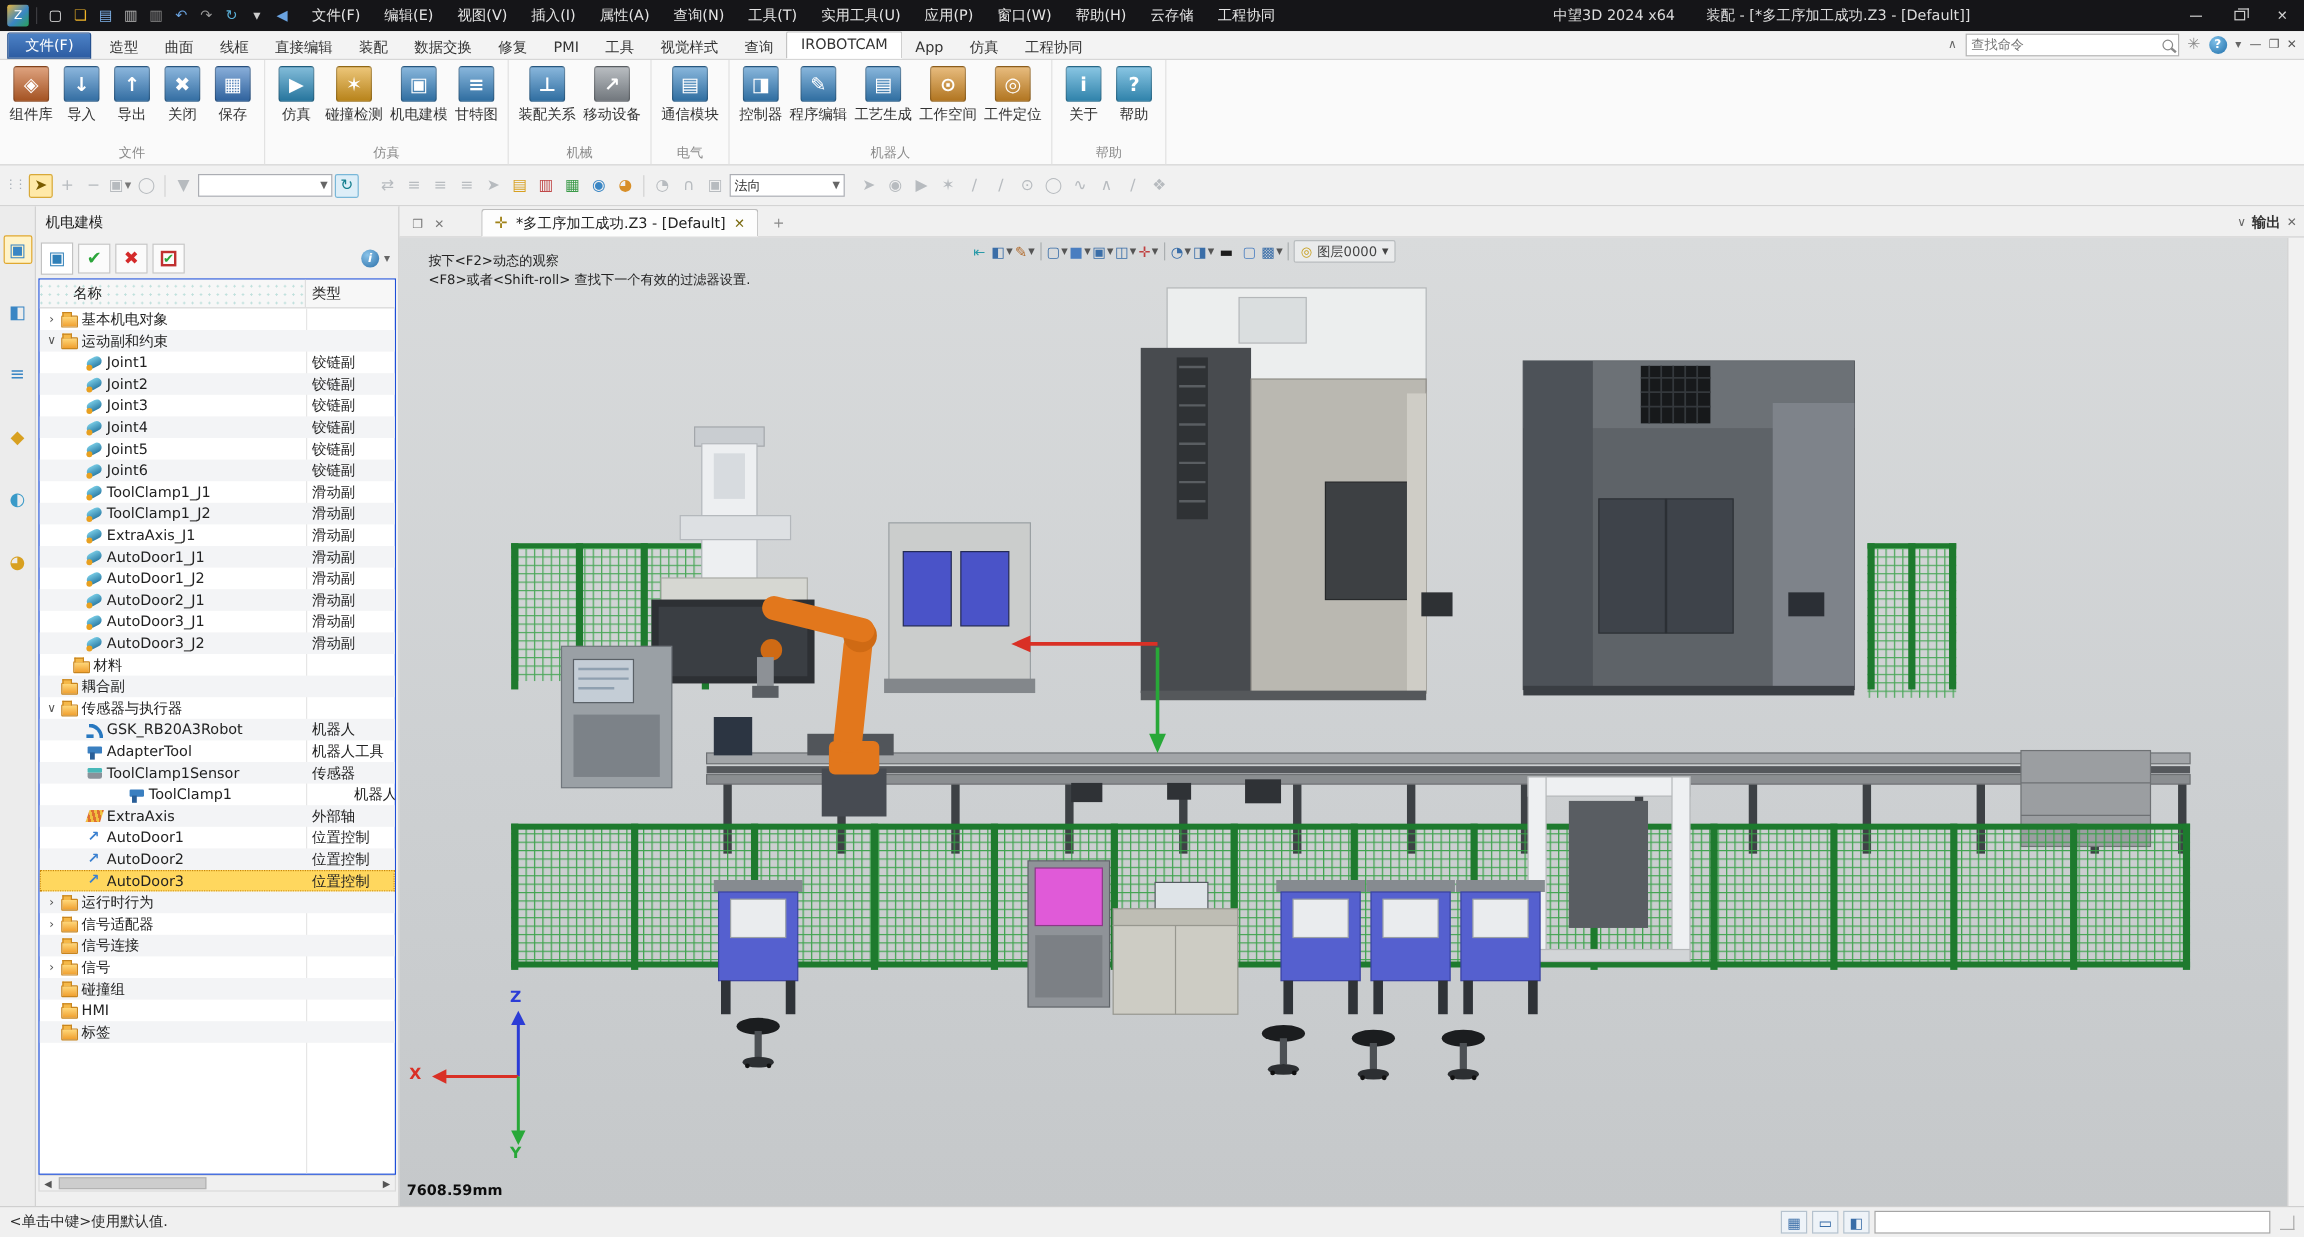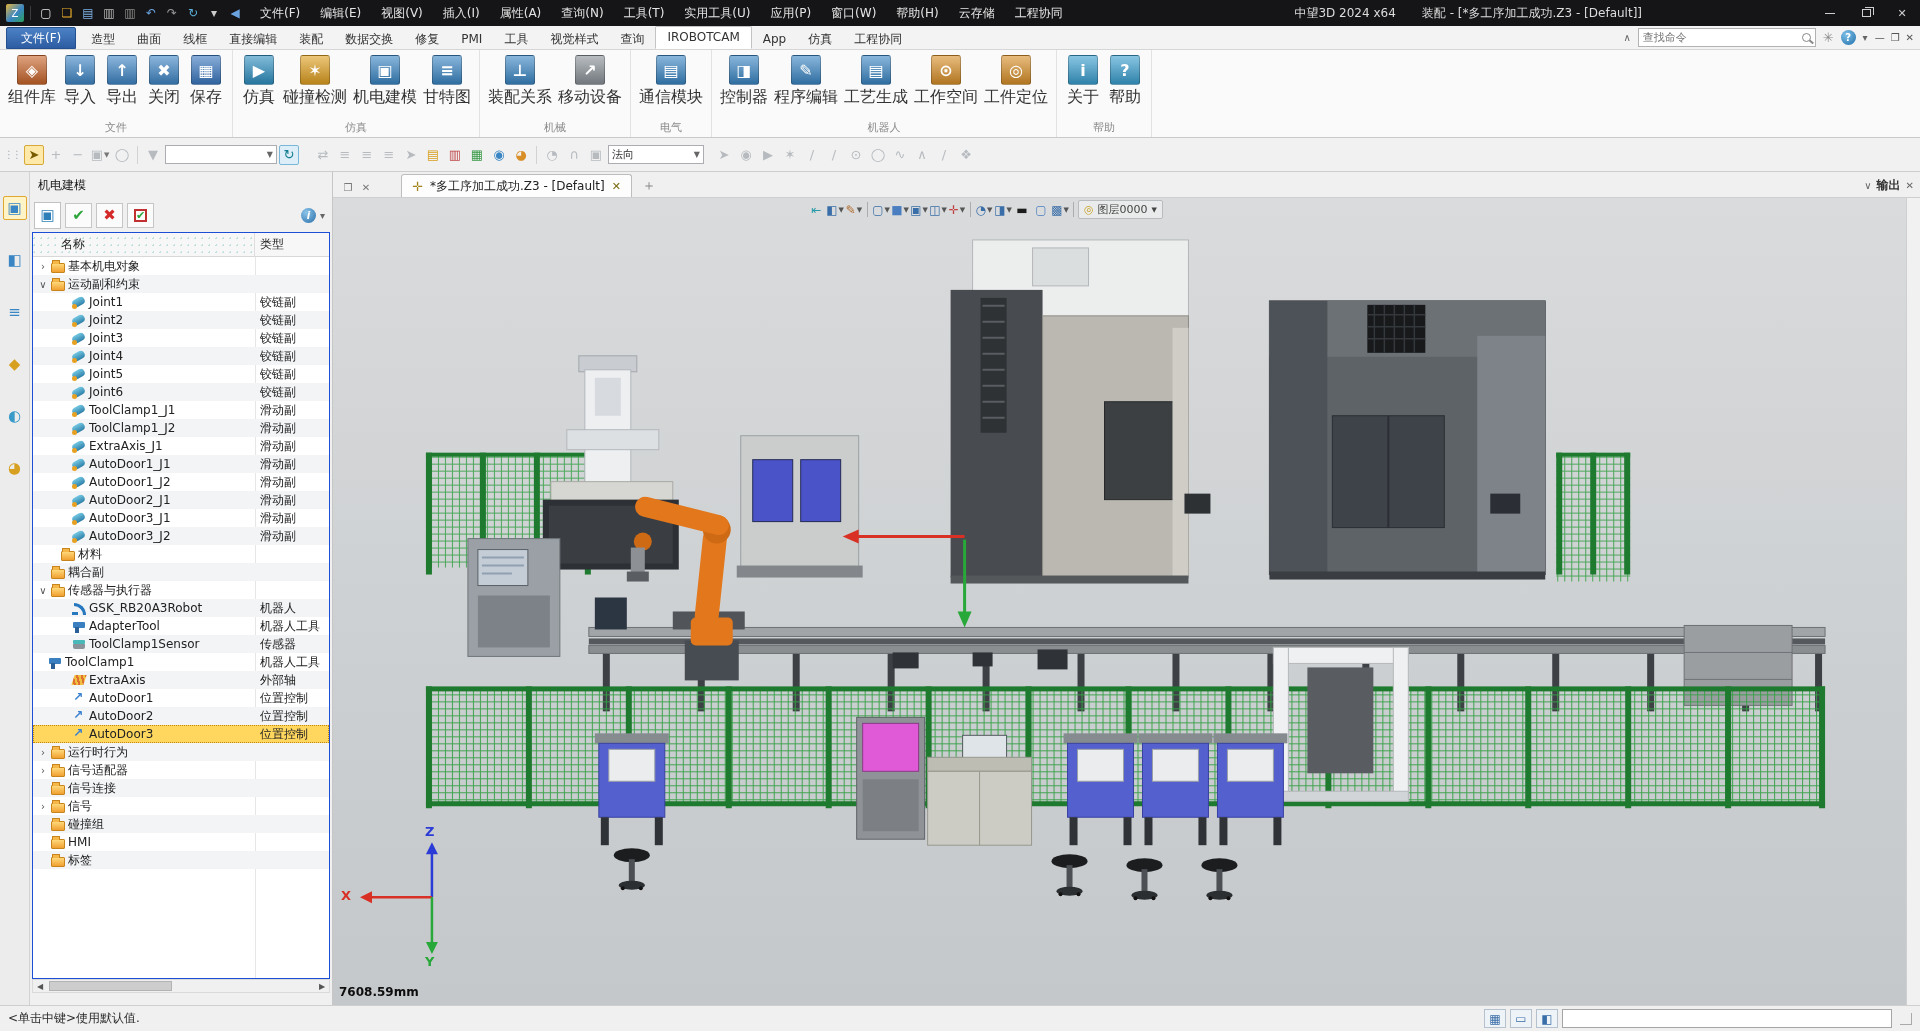--- a/index.html
+++ b/index.html
@@ -33,21 +33,21 @@
 .mag::after{content:"";position:absolute;width:5px;height:1.5px;background:#888;right:-4px;bottom:-1px;transform:rotate(40deg)}
 .gearico{color:#8a8a8a;font-size:13px}
 .helpico{width:15px;height:15px;border-radius:50%;background:radial-gradient(circle at 35% 30%,#7fc0e8,#1f6faa);color:#fff;font-size:10px;font-weight:bold;display:flex;align-items:center;justify-content:center}
 .mini{color:#555;font-size:10px;display:flex;gap:6px;align-items:center}
 
 .ribbon{height:88px;background:#fafafa;border-bottom:1px solid #c9c9c9;display:flex;align-items:stretch}
 .rgroup{display:flex;flex-direction:column;border-right:1px solid #e2e2e2;padding:0 5px}
 .rbtns{display:flex;flex:1;align-items:flex-start;padding-top:3px}
 .rbtn{min-width:42px;display:flex;flex-direction:column;align-items:center;gap:2px;padding:2px 3px;border-radius:2px}
 .ricon{width:30px;height:30px;border-radius:3px;display:flex;align-items:center;justify-content:center;font-size:16px;font-weight:bold;color:#fff;background-image:linear-gradient(rgba(255,255,255,.40),rgba(0,0,0,.18));border:1px solid rgba(0,0,0,.22)}
-.rlabel{font-size:16px;color:#333;white-space:nowrap}
+.rlabel{font-size:12px;color:#333;white-space:nowrap}
 .rgrouplabel{font-size:11px;color:#8b8b8b;text-align:center;height:16px;line-height:14px}
 
 .toolbar2{height:34px;background:#f1f1f1;border-bottom:1px solid #cdcdcd;display:flex;align-items:center;padding:0 4px;gap:2px}
 .t2grip{color:#a8b0b8;font-size:10px;letter-spacing:-2px;margin-right:2px}
 .t2i{min-width:20px;height:20px;display:flex;align-items:center;justify-content:center;font-size:13px;color:#46637e;border-radius:2px;position:relative}
 .t2i .dd{font-size:7px;color:#777;margin-left:1px}
 .t2i.dis{color:#b7bbbf}
 .t2i.act{background:#ffe9a8;border:1px solid #d8a938;color:#7a5c00}
 .t2i.hl{border:1px solid #79b7d8;background:#ddeef8;color:#157f8f}
 .t2sep{width:1px;height:18px;background:#d2d2d2;margin:0 3px}
@@ -526,21 +526,21 @@
             <span class="tico tool"></span>
             <span class="tname">AdapterTool</span>
             <span class="ttype">机器人工具</span>
           </div>
           <div class="trow alt" style="padding-left: 24px;">
             <span class="texp"></span>
             <span class="tico sensor"></span>
             <span class="tname">ToolClamp1Sensor</span>
             <span class="ttype">传感器</span>
           </div>
-          <div class="trow" style="">
+          <div class="trow" style="padding-left: 24px; margin-left: 35px;">
             <span class="texp"></span>
             <span class="tico tool"></span>
             <span class="tname">ToolClamp1</span>
             <span class="ttype">机器人工具</span>
           </div>
           <div class="trow alt" style="padding-left: 24px;">
             <span class="texp"></span>
             <span class="tico axis"></span>
             <span class="tname">ExtraAxis</span>
             <span class="ttype">外部轴</span>
@@ -828,20 +828,24 @@
         <g>
           <line x1="99" y1="700" x2="99" y2="654" stroke="#2b3cd6" stroke-width="2.5"></line>
           <polygon points="99,645 93,657 105,657" fill="#2b3cd6"></polygon>
           <line x1="99" y1="700" x2="36" y2="700" stroke="#d93025" stroke-width="2.5"></line>
           <polygon points="27,700 39,694 39,706" fill="#d93025"></polygon>
           <line x1="99" y1="700" x2="99" y2="748" stroke="#28a838" stroke-width="2.5"></line>
           <polygon points="99,757 93,745 105,745" fill="#28a838"></polygon>
         </g>
       </svg>
 
+      <div class="vp-hint">
+        <div>按下&lt;F2&gt;动态的观察</div>
+        <div>&lt;F8&gt;或者&lt;Shift-roll&gt; 查找下一个有效的过滤器设置.</div>
+      </div>
 
       <div class="vp-tools">
           <span class="vt-i" style="color: rgb(42, 154, 168);">⇤</span>
           <span class="vt-i" style="color: rgb(58, 110, 168);">◧<span class="dd">▼</span></span>
           <span class="vt-i" style="color: rgb(176, 104, 40);">✎<span class="dd">▼</span></span>
           <span class="vt-sep"></span>
           <span class="vt-i" style="color: rgb(58, 110, 168);">▢<span class="dd">▼</span></span>
           <span class="vt-i" style="color: rgb(74, 126, 192);">■<span class="dd">▼</span></span>
           <span class="vt-i" style="color: rgb(58, 110, 168);">▣<span class="dd">▼</span></span>
           <span class="vt-i" style="color: rgb(58, 110, 168);">◫<span class="dd">▼</span></span>

